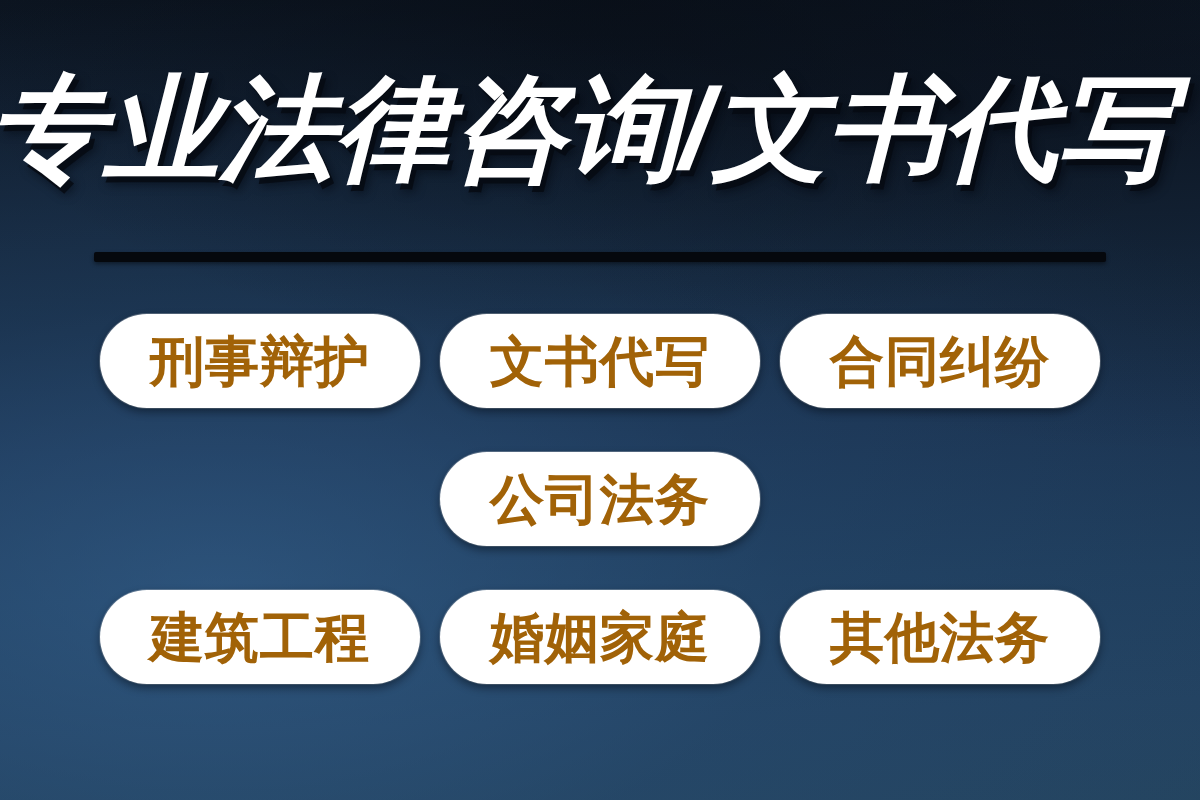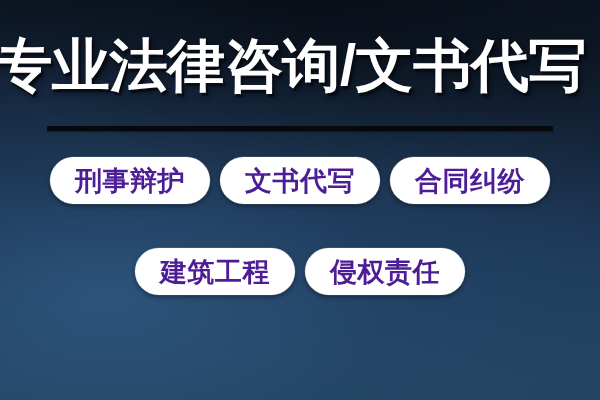--- a/index.html
+++ b/index.html
@@ -34,20 +34,21 @@
       radial-gradient(70% 55% at 50% 0%, rgba(6,10,17,0.55) 0%, rgba(6,10,17,0.18) 55%, rgba(6,10,17,0) 80%),
       radial-gradient(90% 70% at 100% 8%, rgba(8,13,22,0.40) 0%, rgba(8,13,22,0) 70%);
   }
 
   .headline-wrap {
     position: absolute;
     left: 0;
     top: 32px;
     width: 509px;
     text-align: center;
+    font-style: italic;
   }
 
   .headline {
     display: inline-block;
     font-size: 57px;
     line-height: 66px;
     font-weight: 700;
     color: #ffffff;
     letter-spacing: -0.5px;
     white-space: nowrap;
@@ -81,21 +82,21 @@
     gap: 10px;
     margin-bottom: 22px;
   }
   .tag-row:last-child { margin-bottom: 0; }
 
   .tag-pill {
     width: 160px;
     height: 47px;
     border-radius: 24px;
     background: #ffffff;
-    color: #4c1d95;
+    color: #a16207;
     display: flex;
     align-items: center;
     justify-content: center;
     font-size: 27px;
     font-weight: 700;
     letter-spacing: 0.5px;
     white-space: nowrap;
     box-sizing: border-box;
     box-shadow:
       0 2px 4px rgba(3,7,13,0.45),
@@ -121,25 +122,31 @@
       </div>
       <div class="tag-pill">
         <span>文书代写</span>
       </div>
       <div class="tag-pill">
         <span>合同纠纷</span>
       </div>
     </div>
 
     <div class="tag-row">
+      <div class="tag-pill">
+        <span>公司法务</span>
+      </div>
     </div>
 
     <div class="tag-row">
       <div class="tag-pill">
         <span>建筑工程</span>
       </div>
       <div class="tag-pill">
-        <span>侵权责任</span>
+        <span>婚姻家庭</span>
+      </div>
+      <div class="tag-pill">
+        <span>其他法务</span>
       </div>
     </div>
 
   </div>
 </div>
 
 </body></html>

